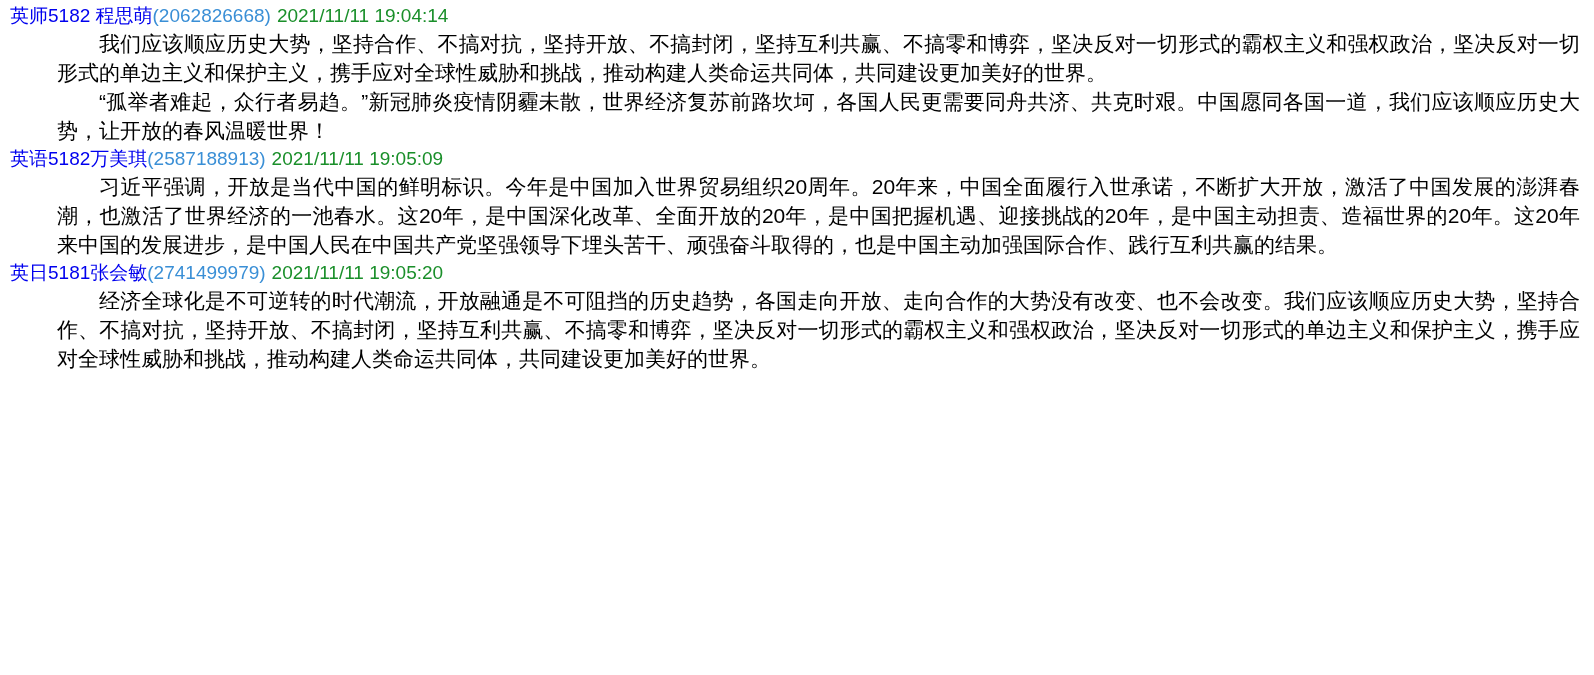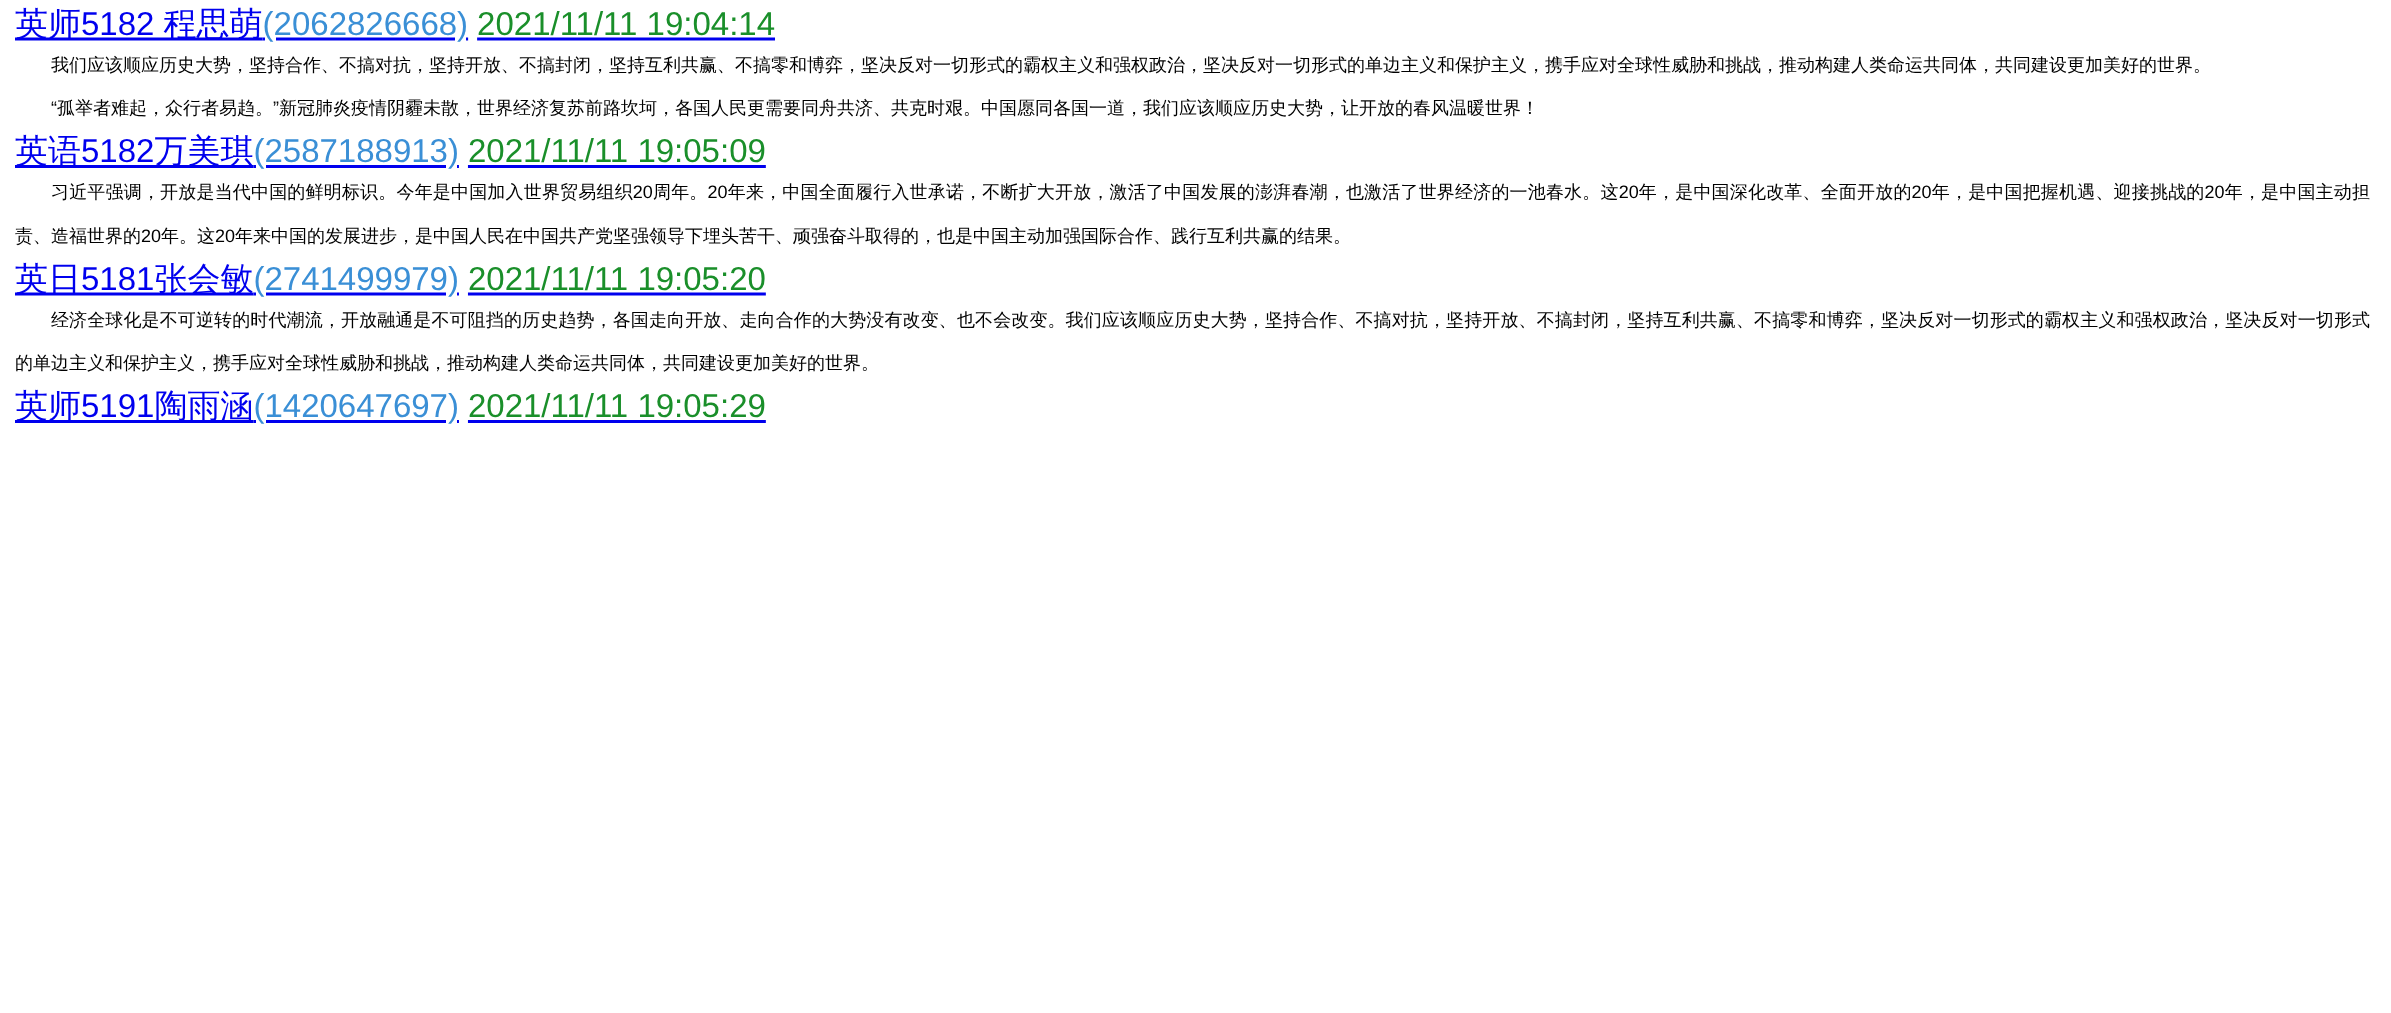--- a/index.html
+++ b/index.html
@@ -17,45 +17,45 @@
   }
   #chat-log {
     padding: 2px 10px 0 10px;
     box-sizing: border-box;
     width: 1594px;
   }
   .msg {
     margin: 0 0 0 0;
   }
   .msg-header {
-    font-size: 22px;
+    font-size: 19px;
     line-height: 27px;
     color: #0000ee;
     white-space: nowrap;
-    text-decoration: underline;
   }
   .msg-header .nick {
     color: #0000ee;
   }
   .msg-header .uid {
     color: #3a8fd6;
   }
   .msg-header .time {
     color: #1a8f2a;
     margin-left: 6px;
   }
   .msg-body {
-    font-size: 12px;
+    font-size: 21px;
     line-height: 29px;
     color: #000000;
     text-align: justify;
     text-justify: inter-ideograph;
     text-indent: 2em;
     padding: 0 4px 0 0;
     word-break: break-all;
+    margin-left: 47px;
   }
 </style>
 </head>
 <body>
 
 <div id="chat-log">
 
   <div class="msg">
     <div class="msg-header">
       <span class="nick">英师5182 程思萌</span><span class="uid">(2062826668)</span><span class="time">2021/11/11 19:04:14</span>
@@ -75,19 +75,16 @@
   </div>
 
   <div class="msg">
     <div class="msg-header">
       <span class="nick">英日5181张会敏</span><span class="uid">(2741499979)</span><span class="time">2021/11/11 19:05:20</span>
     </div>
     <div class="msg-body">经济全球化是不可逆转的时代潮流，开放融通是不可阻挡的历史趋势，各国走向开放、走向合作的大势没有改变、也不会改变。我们应该顺应历史大势，坚持合作、不搞对抗，坚持开放、不搞封闭，坚持互利共赢、不搞零和博弈，坚决反对一切形式的霸权主义和强权政治，坚决反对一切形式的单边主义和保护主义，携手应对全球性威胁和挑战，推动构建人类命运共同体，共同建设更加美好的世界。</div>
   </div>
 
   <div class="msg">
-    <div class="msg-header">
-      <span class="nick">英师5191陶雨涵</span><span class="uid">(1420647697)</span><span class="time">2021/11/11 19:05:29</span>
-    </div>
   </div>
 
 
 </div>
 
 </body></html>

